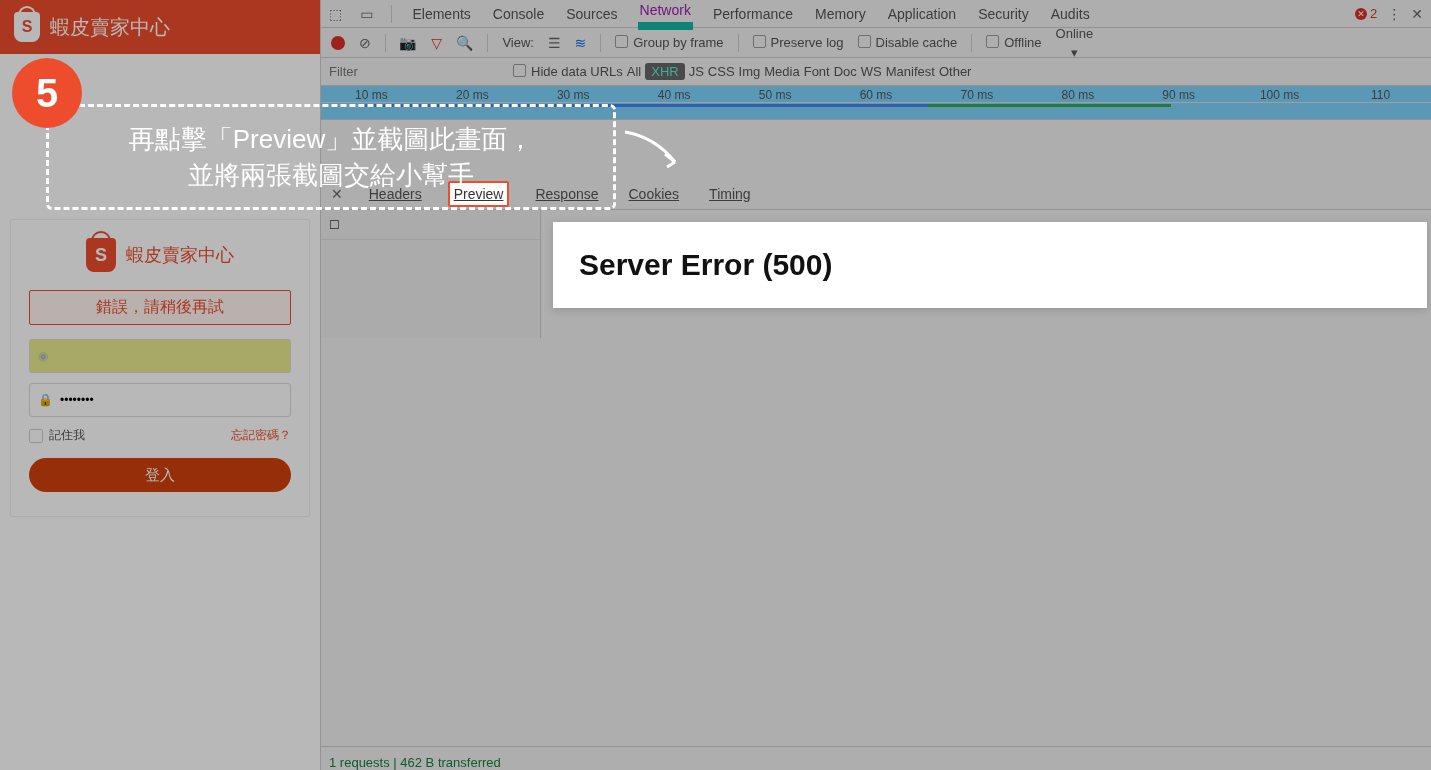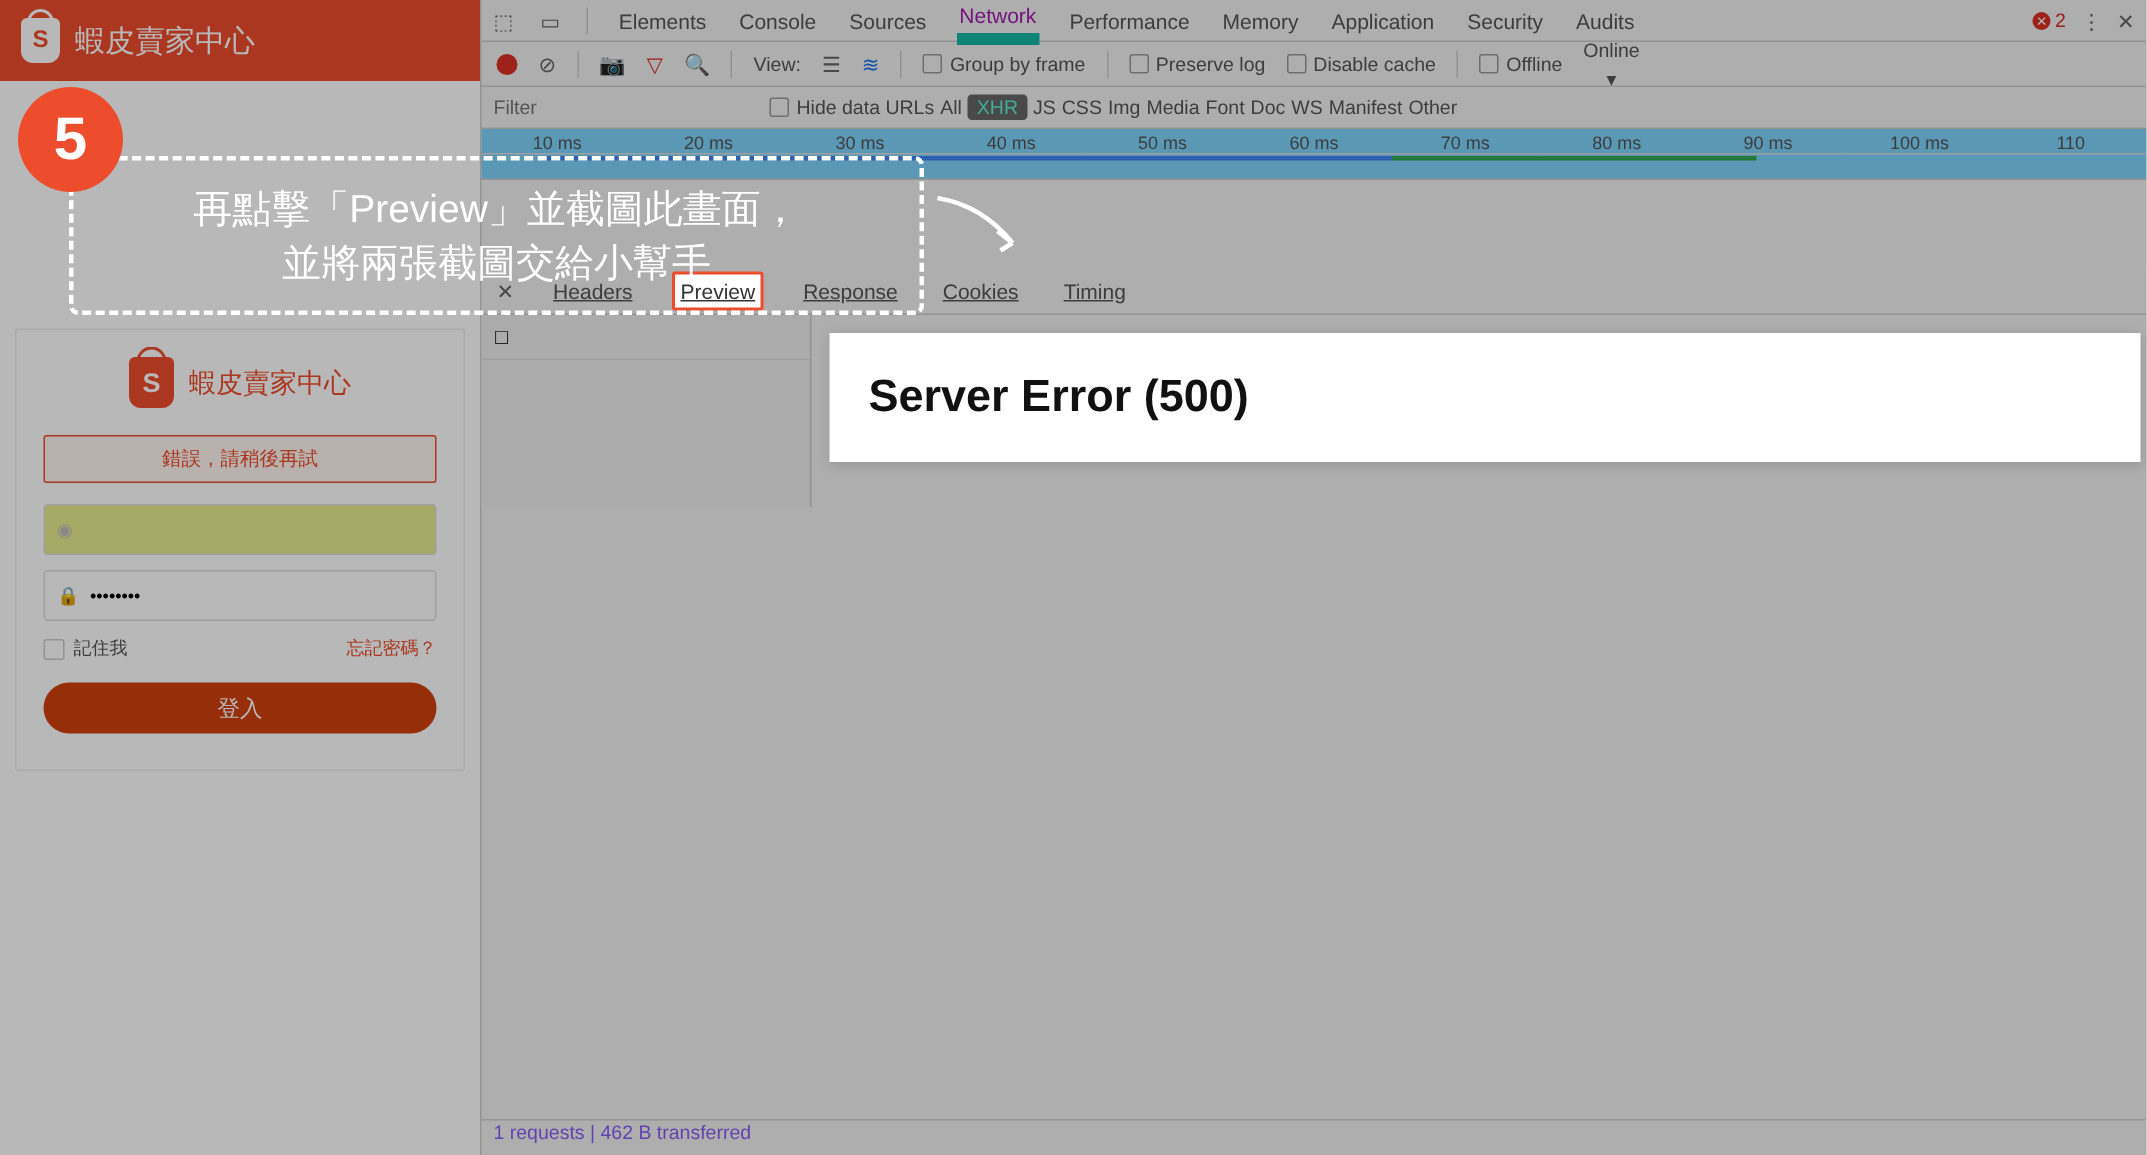--- a/index.html
+++ b/index.html
@@ -10,21 +10,21 @@
 .app-header { height: 54px; background: #ee4d2d; display: flex; align-items: center; padding: 0 14px; gap: 10px; }
 .app-logo { width: 26px; height: 30px; background: #fff; border-radius: 4px 4px 8px 8px; display: flex; align-items: center; justify-content: center; color: #ee4d2d; font-weight: bold; position: relative; }
 .app-logo::before { content: ""; position: absolute; top: -6px; width: 14px; height: 10px; border: 2px solid #fff; border-bottom: none; border-radius: 10px 10px 0 0; }
 .app-title { color: #fff; font-size: 20px; }
 
 .login-card { margin: 165px 10px 0 10px; background: #fff; padding: 18px 18px 24px 18px; border: 1px solid #eee; border-radius: 2px; }
 .login-logo-row { display: flex; align-items: center; justify-content: center; gap: 10px; margin-bottom: 18px; }
 .login-logo-icon { width: 30px; height: 34px; background: #ee4d2d; border-radius: 4px 4px 8px 8px; position: relative; display: flex; align-items: center; justify-content: center; color: #fff; font-weight: bold; font-size: 18px; }
 .login-logo-icon::before { content: ""; position: absolute; top: -7px; width: 16px; height: 10px; border: 2px solid #ee4d2d; border-bottom: none; border-radius: 10px 10px 0 0; }
 .login-title { color: #ee4d2d; font-size: 18px; }
-.error-banner { border: 1px solid #ee4d2d; color: #ee4d2d; background: #fff5f2; font-size: 13px; text-align: center; padding: 6px; border-radius: 2px; margin-bottom: 14px; }
+.error-banner { border: 1px solid #ee4d2d; color: #ee4d2d; background: #fff5f2; font-size: 16px; text-align: center; padding: 6px; border-radius: 2px; margin-bottom: 14px; }
 .input-row { display: flex; align-items: center; border: 1px solid #ddd; border-radius: 3px; height: 34px; padding: 0 8px; margin-bottom: 10px; gap: 8px; }
 .input-row.highlight { background: #e8eb8f; }
 .input-icon { width: 14px; color: #bbb; font-size: 12px; }
 .input-field { border: none; background: transparent; flex: 1; font-size: 12px; outline: none; }
 .login-options { display: flex; justify-content: space-between; align-items: flex-end; font-size: 12px; margin: 6px 0 14px 0; }
 .checkbox-row { display: flex; align-items: center; gap: 6px; color: #555; }
 .fake-checkbox { width: 14px; height: 14px; border: 1px solid #ccc; border-radius: 2px; }
 .forgot-link { color: #ee4d2d; }
 .login-btn { width: 100%; background: #d0410d; color: #fff; border: none; height: 34px; border-radius: 20px; font-size: 15px; cursor: pointer; }
 
@@ -36,21 +36,21 @@
 .dt-tab.active { color: #a21caf; border-bottom: 8px solid #14b8a6; }
 .dt-right { margin-left: auto; display: flex; align-items: center; gap: 10px; }
 .err-badge { color: #d93025; display: flex; align-items: center; gap: 3px; font-size: 13px; }
 .err-dot { width: 12px; height: 12px; background: #d93025; border-radius: 50%; display: inline-flex; align-items: center; justify-content: center; color: #fff; font-size: 9px; }
 
 .dt-toolbar { height: 30px; border-bottom: 1px solid #ccc; display: flex; align-items: center; padding: 0 10px; gap: 14px; font-size: 13px; color: #555; }
 .rec-dot { width: 14px; height: 14px; background: #d93025; border-radius: 50%; }
 .toolbar-icon { color: #666; font-size: 14px; }
 .funnel { color: #d93025; }
 .view-label { color: #555; }
-.chk { display: flex; align-items: center; gap: 5px; }
+.chk { display: flex; align-items: flex-start; gap: 5px; }
 .chk-box { width: 13px; height: 13px; border: 1px solid #999; border-radius: 2px; }
 .divider { width: 1px; height: 18px; background: #ccc; }
 .online-select { display: flex; align-items: center; gap: 4px; flex-direction: column; }
 
 .dt-filterbar { height: 28px; border-bottom: 1px solid #ccc; display: flex; align-items: center; padding: 0 8px; gap: 4px; font-size: 13px; color: #555; }
 .filter-input { border: none; background: transparent; width: 180px; outline: none; color: #888; font-size: 13px; }
 .filter-opt { cursor: pointer; }
 .filter-opt.active { background: #666; color: #5eead4; padding: 1px 6px; border-radius: 3px; }
 
 .timeline { height: 34px; border-bottom: 1px solid #ccc; position: relative; background: #7dd3fc; display: flex; }
@@ -64,21 +64,21 @@
 .detail-tab.active { background: #fff; border: 2px solid #ee4d2d; border-radius: 2px; color: #333; }
 .close-x { cursor: pointer; color: #666; }
 
 .detail-split { display: flex; flex: 1; }
 .req-list { width: 220px; background: #eee; border-right: 1px solid #ccc; }
 .req-row { height: 30px; border-bottom: 1px solid #ddd; display: flex; align-items: center; padding: 0 8px; font-size: 12px; color: #333; gap: 6px; }
 
 .preview-pane { flex: 1; background: #fff; margin: 12px 4px 30px 12px; box-shadow: 0 2px 8px rgba(0,0,0,0.15); padding: 26px; }
 .server-error { font-size: 30px; font-weight: bold; color: #111; }
 
-.status-bar { position: absolute; bottom: 0; left: 0; right: 0; height: 24px; border-top: 1px solid #ccc; background: #f1f1f1; font-size: 13px; color: #8b5cf6; display: flex; align-items: flex-start; padding: 0 8px; }
+.status-bar { position: absolute; bottom: 0; left: 0; right: 0; height: 24px; border-top: 1px solid #ccc; background: #f1f1f1; font-size: 13px; color: #15803d; display: flex; align-items: flex-end; padding: 0 8px; }
 
 
 .step-badge { position: absolute; left: 12px; top: 58px; width: 70px; height: 70px; background: #ee4d2d; border-radius: 50%; color: #fff; font-size: 40px; font-weight: bold; display: flex; align-items: center; justify-content: center; z-index: 20; }
 .annotation-box { position: absolute; left: 46px; top: 104px; width: 570px; height: 106px; border: 3px dashed #fff; border-radius: 6px; z-index: 19; display: flex; flex-direction: column; justify-content: center; padding: 10px 18px; }
 .annotation-text { color: #fff; font-size: 26px; line-height: 1.4; text-align: center; font-weight: 500; }
 .arrow { position: absolute; left: 620px; top: 122px; z-index: 19; }
 
 
 .dark-overlay { position: absolute; left: 0; top: 0; width: 1431px; height: 770px; background: rgba(0,0,0,0.28); z-index: 10; pointer-events: none; }
 .preview-pane, .detail-tab.active { position: relative; z-index: 15; }

